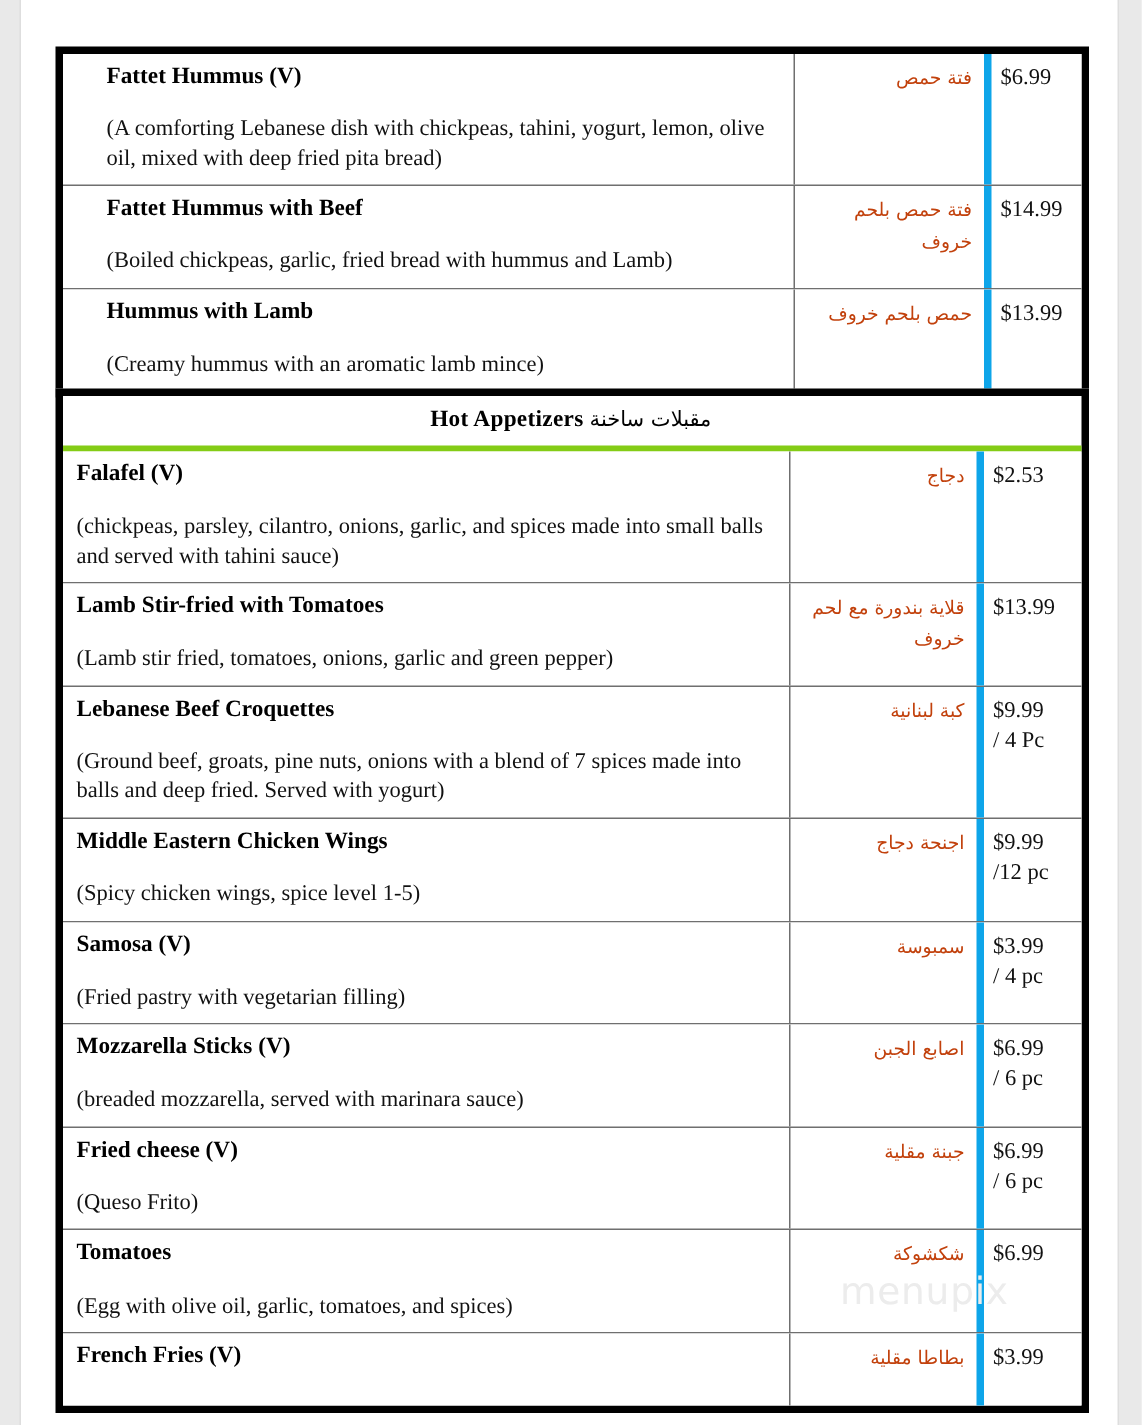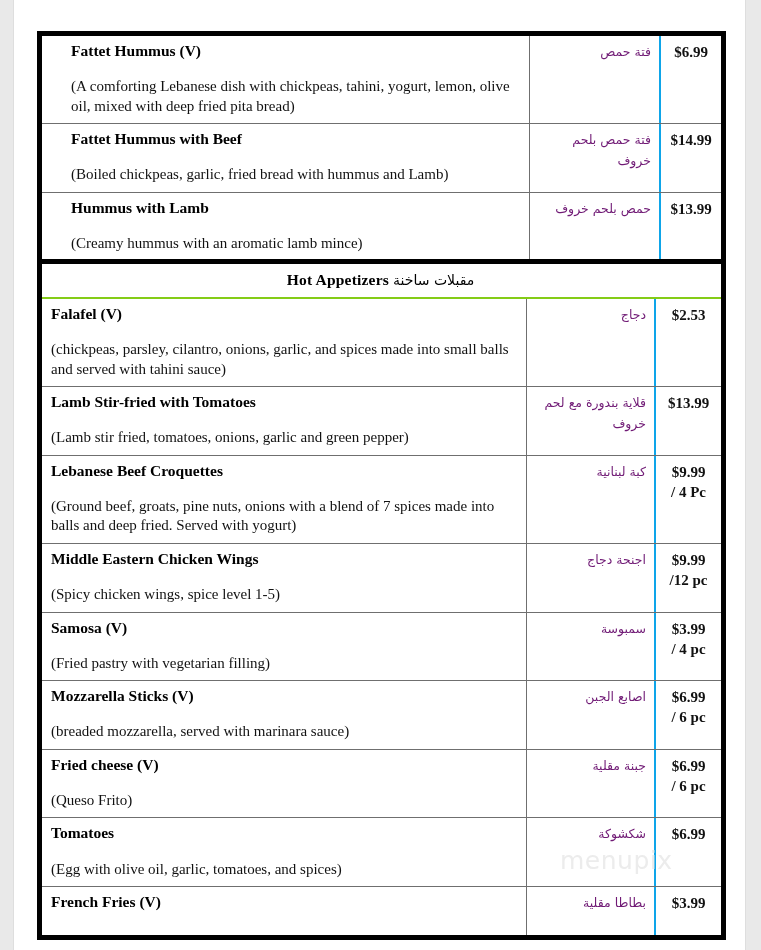--- a/index.html
+++ b/index.html
@@ -36,21 +36,21 @@
     border: 5px solid #000000;
     background: #ffffff;
     box-sizing: border-box;
     left: 23px;
     width: 689px;
   }
   #table-one { top: 31px; }
   #table-two { top: 259px; }
 
   .section-header {
-    border-bottom: 2px solid #84cc16;
+    border-bottom: 4px solid #84cc16;
     text-align: center;
     padding: 7px 0 8px 0;
     font-weight: bold;
     font-size: 15.5px;
     letter-spacing: 0.2px;
     white-space: nowrap;
   }
   .section-header .hdr-ar {
     font-family: "DejaVu Sans", sans-serif;
     font-size: 14px;
@@ -73,37 +73,36 @@
     width: 485px;
     box-sizing: border-box;
     padding: 5px 8px 7px 9px;
     border-right: 1px solid #6f6f6f;
   }
   .cell-ar {
     flex: 0 0 129px;
     width: 129px;
     box-sizing: border-box;
     padding: 6px 8px 7px 6px;
-    border-right: 2px solid #0ea5e9;
+    border-right: 5px solid #0ea5e9;
     text-align: right;
     direction: rtl;
     font-family: "DejaVu Sans", sans-serif;
     font-size: 12.5px;
     line-height: 1.65;
-    color: #701a75;
+    color: #c2410c;
   }
   .cell-price {
     flex: 1 1 auto;
     box-sizing: border-box;
     padding: 6px 6px 7px 6px;
-    text-align: center;
+    text-align: left;
     font-size: 15px;
     line-height: 1.35;
     color: #111;
-    font-weight: bold;
   }
   
   #table-one .cell-name { flex-basis: 488px; width: 488px; padding-left: 29px; }
   #table-one .cell-ar   { flex-basis: 131px; width: 131px; }
 
   .dish-title {
     font-weight: bold;
     font-size: 15.5px;
     line-height: 1.3;
     color: #000;

